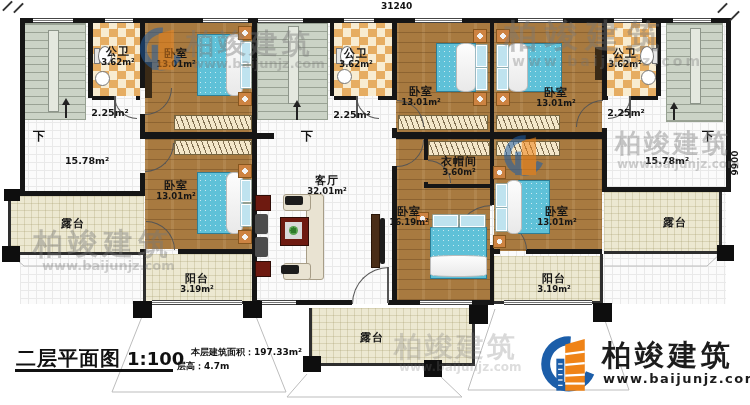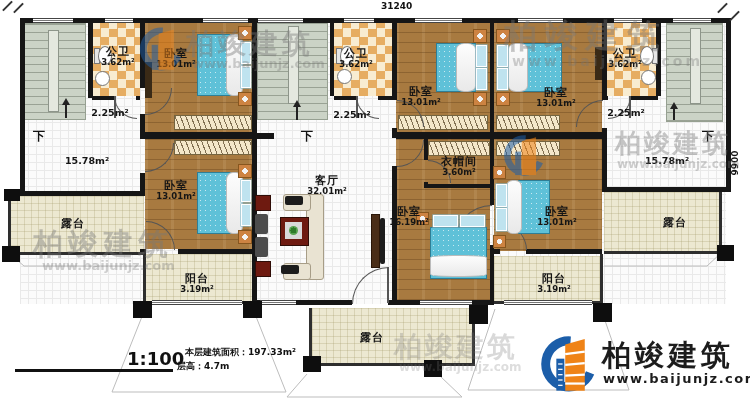--- a/index.html
+++ b/index.html
@@ -372,23 +372,24 @@
   </div>
 
   <div class="dim" style="left:381px;top:1px;">31240</div>
   <div class="dim" style="left:715px;top:158px;width:40px;text-align:center;transform:rotate(-90deg);">9900</div>
   <div class="tick" style="left:12px;top:7px;"></div>
   <div class="tick" style="left:716px;top:7px;"></div>
   <div class="tick" style="left:728px;top:15px;"></div>
   <div class="tick" style="left:1px;top:5px;"></div>
 
   <div id="titleblock" class="a" style="left:0;top:340px;width:300px;height:60px;">
+    <div class="a" style="left:16px;top:5px;font-size:20px;font-weight:bold;letter-spacing:1px;color:#111;">二层平面图</div>
     <div class="a" style="left:127px;top:8px;font-size:18px;font-weight:bold;color:#111;">1:100</div>
     <div class="a" style="left:15px;top:29px;width:158px;height:3px;background:#111;"></div>
-    <div class="a" style="left:185px;top:6px;font-size:9px;font-weight:bold;color:#111;white-space:nowrap;">本层建筑面积：197.33m²</div>
+    <div class="a" style="left:191px;top:6px;font-size:9px;font-weight:bold;color:#111;white-space:nowrap;">本层建筑面积：197.33m²</div>
     <div class="a" style="left:177px;top:20px;font-size:9px;font-weight:bold;color:#111;">层高：4.7m</div>
   </div>
 
   <div id="logoblock" class="a" style="left:536px;top:330px;width:214px;height:70px;">
     <svg style="position:absolute;left:2px;top:2px;" width="58" height="64" viewBox="0 0 64 72">
       <path d="M36 10 A26 26 0 1 0 58 46" fill="none" stroke="#1c5ea9" stroke-width="10"></path>
       <polygon points="30,14 52,8 52,66 30,66" fill="#ef8317"></polygon>
       <g stroke="#ffffff" stroke-width="2.5">
           <line x1="30" y1="25" x2="52" y2="22"></line>
           <line x1="30" y1="37" x2="52" y2="35"></line>

